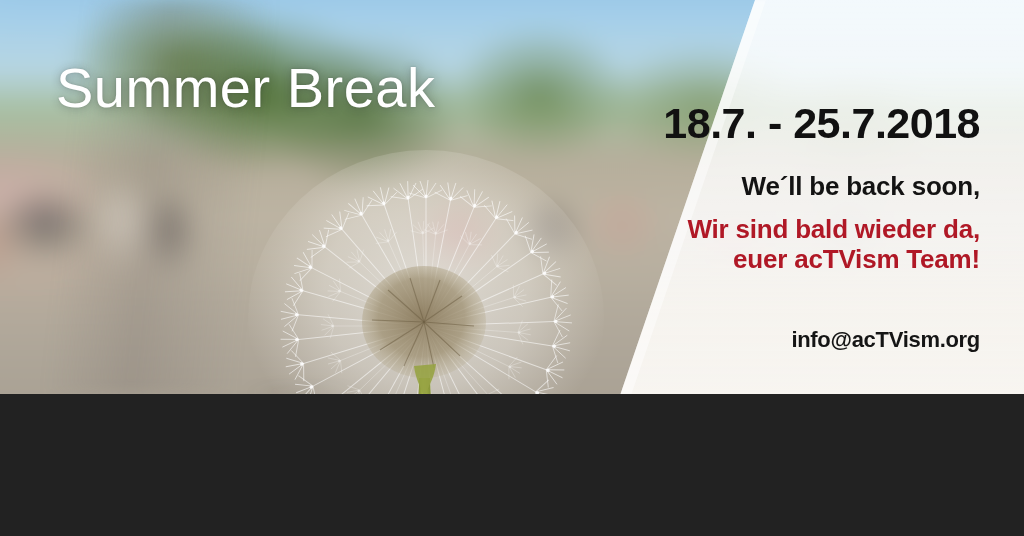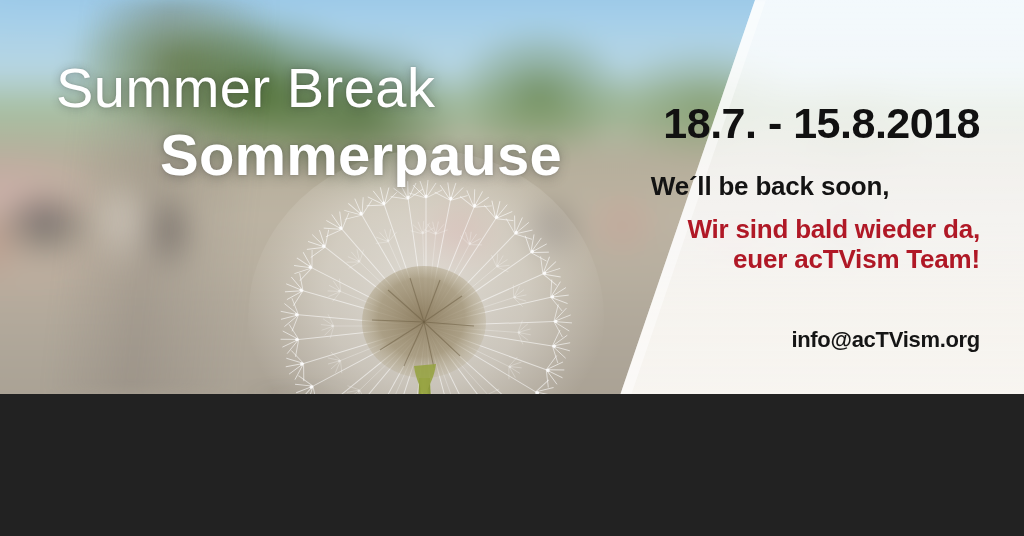--- a/index.html
+++ b/index.html
@@ -188,21 +188,20 @@
     white-space: nowrap;
     font-stretch: condensed;
   }
   .msg-en {
     margin-top: 26px;
     font-size: 26px;
     font-weight: 700;
     color: #131313;
     line-height: 1.18;
     letter-spacing: -0.2px;
-    text-align: center;
   }
   .msg-de {
     margin-top: 12px;
     font-size: 26px;
     font-weight: 700;
     color: #b01826;
     line-height: 1.18;
     letter-spacing: -0.2px;
   }
   .email {
@@ -331,30 +330,29 @@
           <path d="M186 172 L134 170"></path>
       </g>
 
       <path d="M181 228 C180 268, 179 312, 180 386 L196 386 C195 312, 194 268, 192 228 Z" fill="url(#stemGrad)"></path>
       <path d="M176 216 C178 232, 184 238, 186 248 C190 236, 196 230, 198 214 Z" fill="#97a344" opacity="0.9"></path>
     </svg>
   </div>
 
   <div class="headline-block">
     <div class="h-summer">Summer Break</div>
-    <div class="h-sommer">Sommerpause</div>
   </div>
 
   <div class="panel"></div>
   <div class="panel-edge"></div>
 
   <div class="panel-content">
 
 
-    <div class="date">18.7. - 15.8.2018</div>
+    <div class="date">18.7. - 25.7.2018</div>
 
     <div class="msg-en">
       <span class="msg-line">We´ll be back soon,</span>
     </div>
 
     <div class="msg-de">
       <span class="msg-line">Wir sind bald wieder da,</span>
       <span class="msg-line">euer acTVism Team!</span>
     </div>
 

